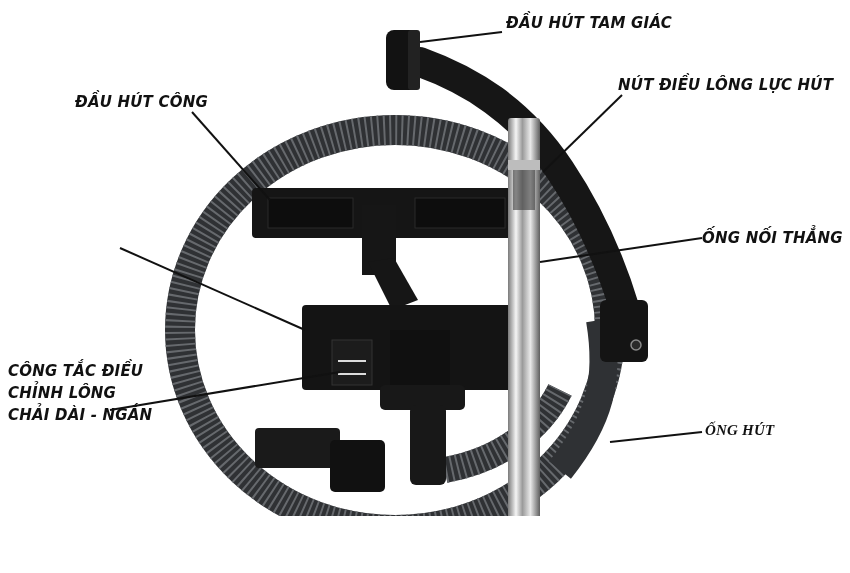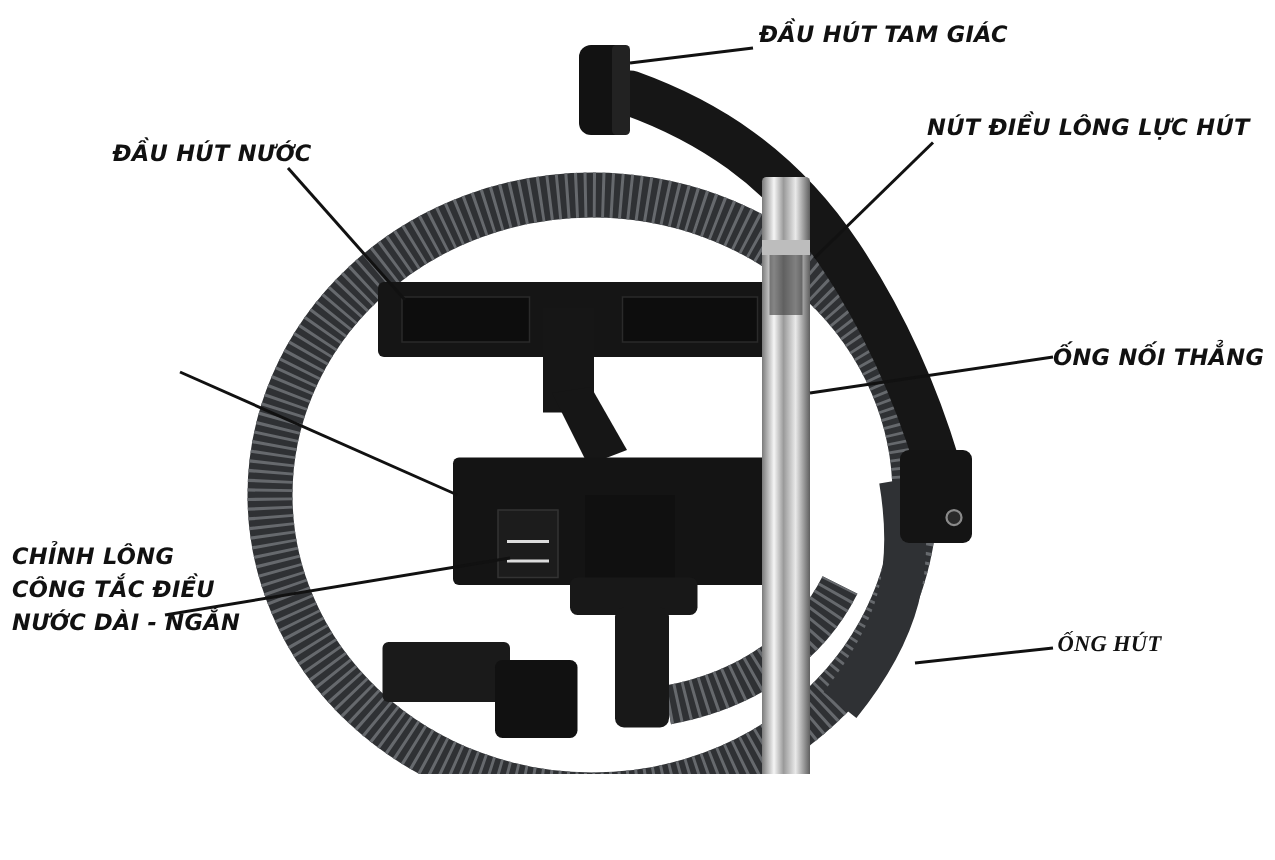--- a/index.html
+++ b/index.html
@@ -98,23 +98,23 @@
       <line x1="192" y1="112" x2="270" y2="200"></line>
       <line x1="120" y1="248" x2="305" y2="330"></line>
       <line x1="110" y1="410" x2="340" y2="372"></line>
       <line x1="702" y1="238" x2="540" y2="262"></line>
       <line x1="702" y1="432" x2="610" y2="442"></line>
     </g>
   </svg>
 
   <div class="label" style="left:506px; top:13px;">ĐẦU HÚT TAM GIÁC</div>
   <div class="label" style="left:618px; top:75px;">NÚT ĐIỀU LÔNG LỰC HÚT</div>
-  <div class="label" style="left:75px; top:92px;">ĐẦU HÚT NƯỚC</div>
+  <div class="label" style="left:75px; top:92px;">ĐẦU HÚT CÔNG</div>
 
   <div class="label multi" style="left:8px; top:360px;">
+    <div>CÔNG TẮC ĐIỀU</div>
     <div>CHỈNH LÔNG</div>
-    <div>CÔNG TẮC ĐIỀU</div>
-    <div>NƯỚC DÀI - NGẮN</div>
+    <div>CHẢI DÀI - NGẮN</div>
   </div>
 
   <div class="label" style="left:702px; top:228px;">ỐNG NỐI THẲNG</div>
   <div class="label" style="left:705px; top:420px;font-family:Liberation Serif, serif;">ỐNG HÚT</div>
 </div>
 
 </body></html>

